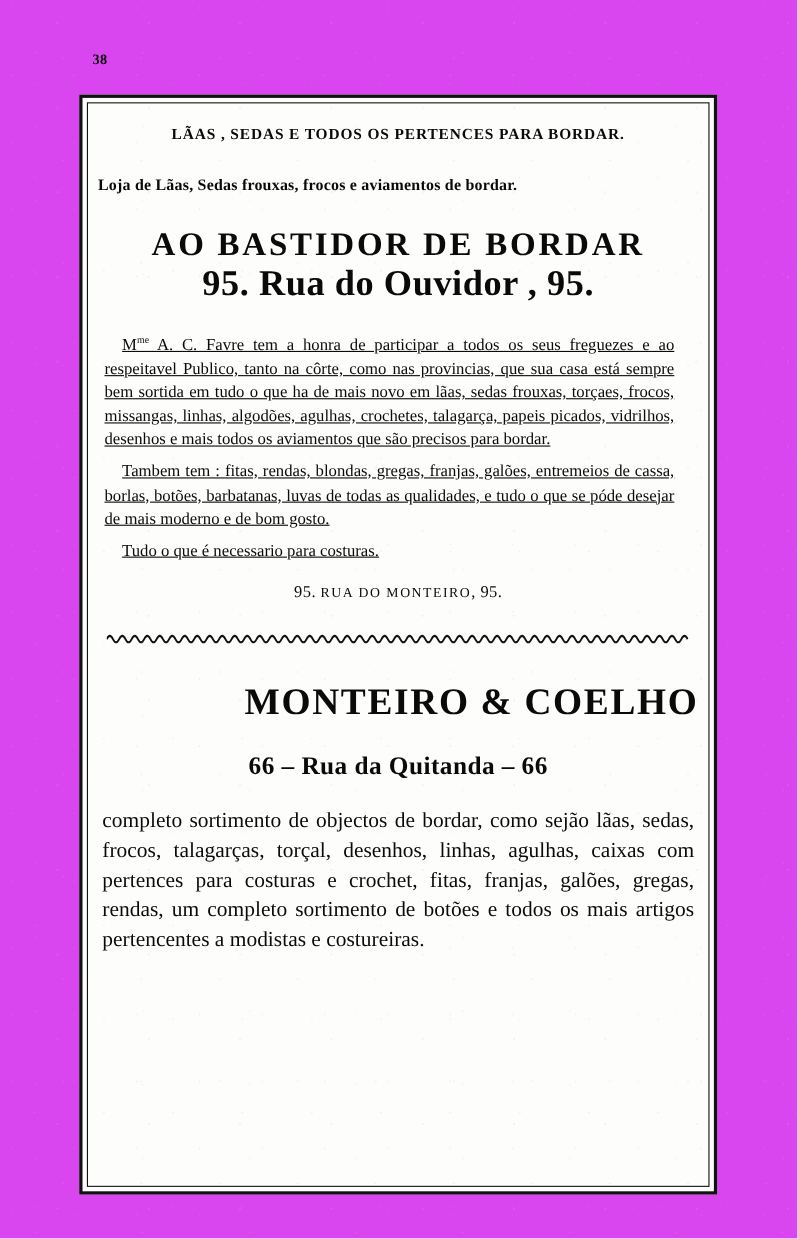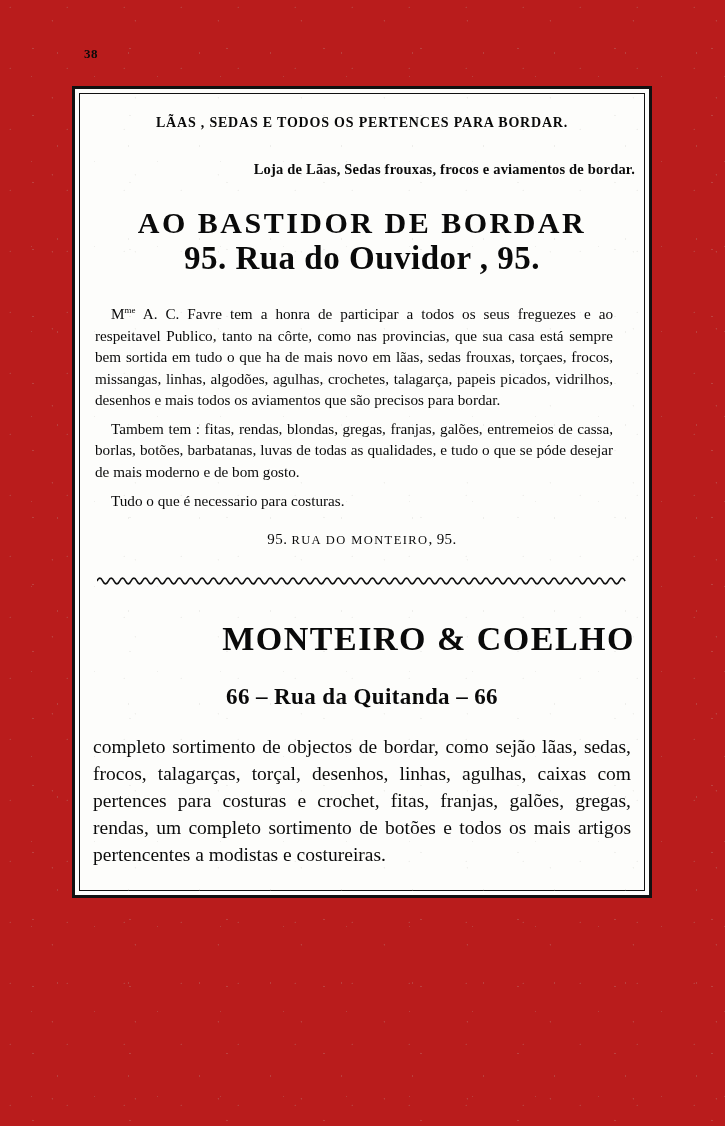--- a/index.html
+++ b/index.html
@@ -12,21 +12,21 @@
     height: 1126px;
     position: relative;
     font-family: "Liberation Serif", serif;
     color: #0a0a0a;
     overflow: hidden;
   }
 
   .page {
     position: absolute;
     inset: 0;
-    background: #b91c1c;
+    background: #d946ef;
   }
 
   
   .runhead {
     position: absolute;
     top: 44px;
     left: 70px;
     right: 70px;
     height: 20px;
   }
@@ -50,21 +50,21 @@
     font-size: 14.5px;
     letter-spacing: 1.2px;
   }
 
   
   .adbox {
     position: absolute;
     left: 72px;
     top: 86px;
     width: 580px;
-    height: 812px;
+    height: 1000px;
     border: 3px solid #111;
     box-sizing: border-box;
     background: #fdfdfb;
   }
   .adbox::after {
     content: "";
     position: absolute;
     left: 4px;
     top: 4px;
     right: 4px;
@@ -83,21 +83,21 @@
   
   .line-small-caps {
     text-align: center;
     font-family: "Liberation Serif", serif;
     font-weight: bold;
     font-size: 14px;
     letter-spacing: 0.8px;
     margin-top: 14px;
   }
   .line-sub {
-    text-align: right;
+    text-align: left;
     font-family: "Liberation Serif", serif;
     font-weight: bold;
     font-size: 14.5px;
     letter-spacing: 0.2px;
     margin-top: 30px;
   }
   .headline {
     text-align: center;
     font-family: "Liberation Serif", serif;
     font-weight: bold;
@@ -117,20 +117,21 @@
     margin-top: 26px;
     font-family: "Liberation Serif", serif;
     font-size: 15.2px;
     line-height: 1.42;
     text-align: justify;
     text-justify: inter-word;
     padding: 0 6px;
   }
   .body-text p {
     margin: 0 16px 2px 0;
+    text-decoration: underline;
   }
   .body-text p.ind {
     text-indent: 16px;
     margin-top: 7px;
   }
   .sup {
     font-size: 9px;
     vertical-align: super;
   }
 

